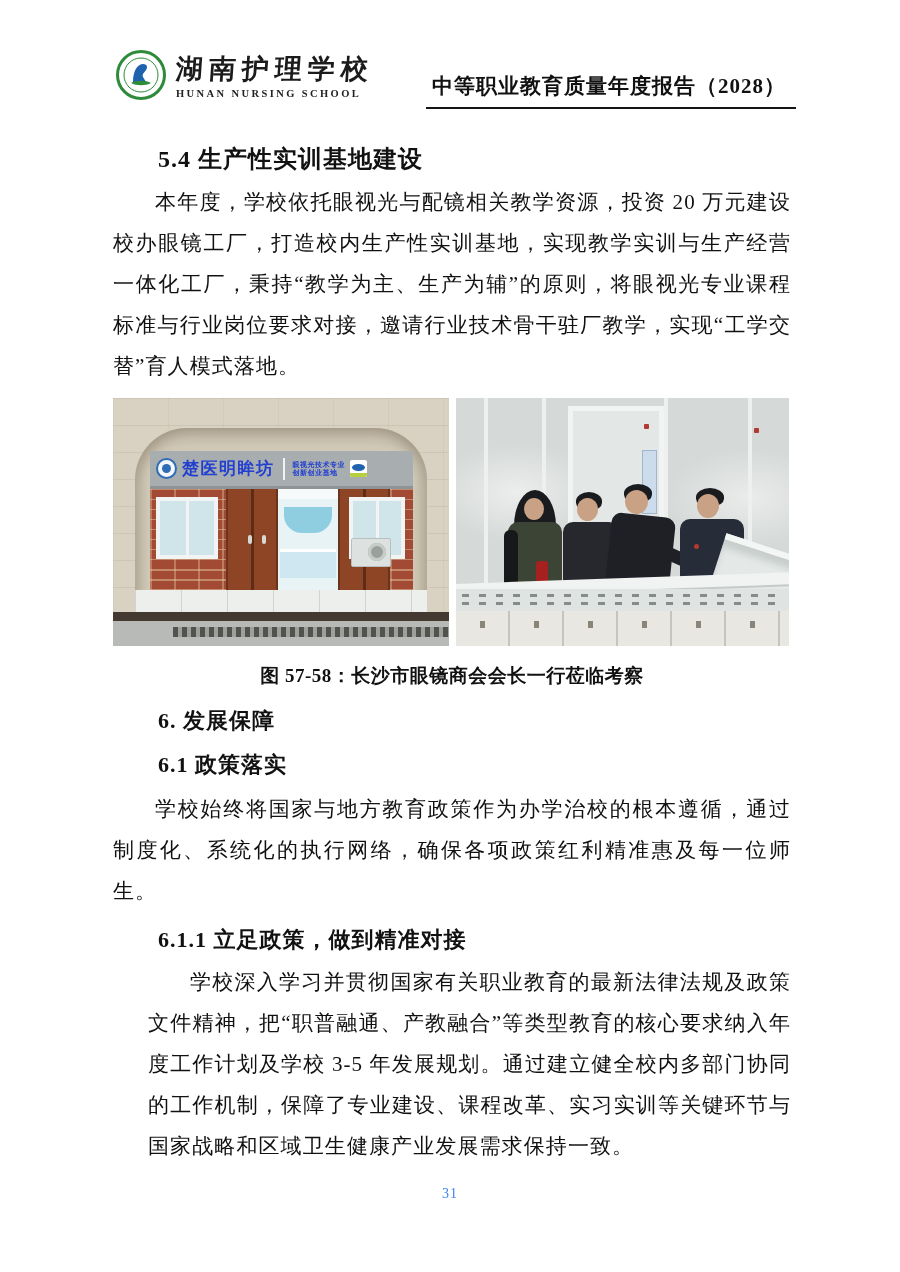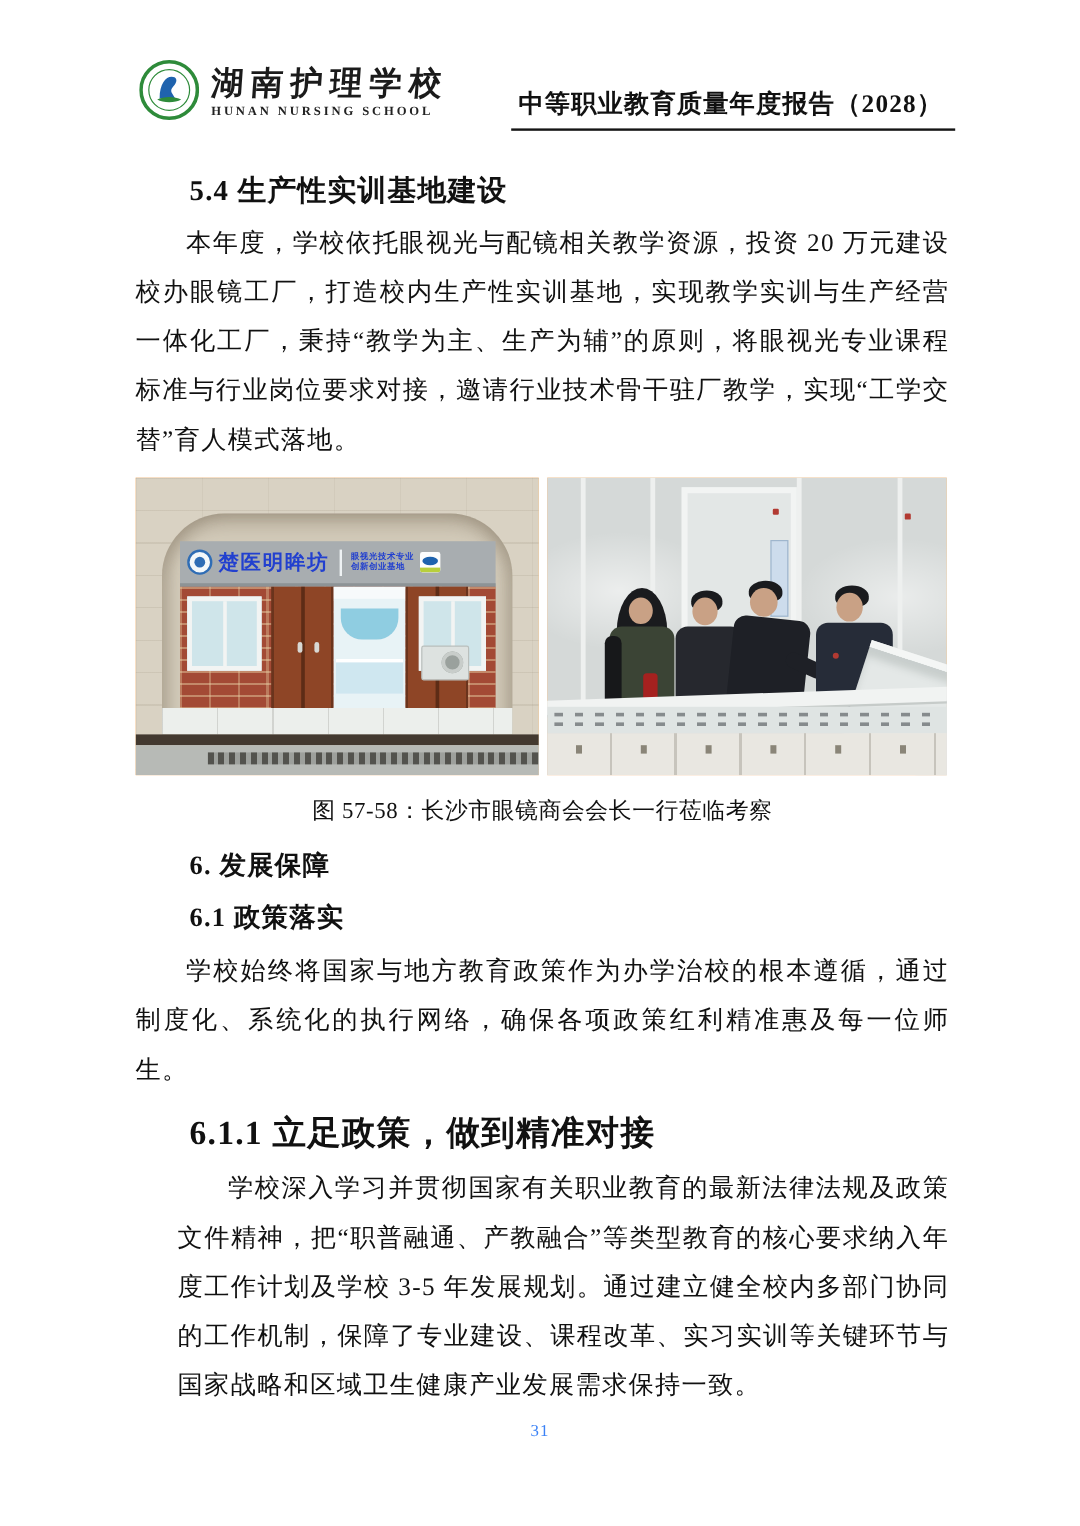--- a/index.html
+++ b/index.html
@@ -22,26 +22,26 @@
   .h-sec{font-weight:700;margin:0 0 0 45px;letter-spacing:1px;}
   .h-54{font-size:24px;padding-top:10px;}
   .body-para{font-size:21px;line-height:41px;margin:0;text-align:justify;
              text-indent:2em;letter-spacing:1.1px;padding-top:7px;}
 
   .figures{display:flex;gap:7px;margin-top:11px;}
   .photo{position:relative;overflow:hidden;background:#fdba74;}
   .photo-left{width:336px;height:248px;}
   .photo-right{width:333px;height:248px;}
 
-  .fig-caption{text-align:center;font-weight:400;font-size:19px;margin:0;padding-top:17px;letter-spacing:0.5px;}
+  .fig-caption{text-align:center;font-weight:700;font-size:19px;margin:0;padding-top:17px;letter-spacing:0.5px;}
 
   .h-6{font-size:22px;padding-top:17px;}
   .h-61{font-size:22px;padding-top:14px;}
   .p-61{padding-top:9px;}
-  .h-611{font-size:28px;padding-top:13px;}
+  .h-611{font-size:22px;padding-top:13px;}
   .p-611{padding-top:7px;margin-left:35px;}
 
   .page-num{position:absolute;left:0;bottom:70px;width:100%;text-align:center;
             font-size:14px;color:#3b82f6;letter-spacing:1px;}
 
   
   .lp-wall{position:absolute;inset:0;background:#d9d2c3;
     background-image:repeating-linear-gradient(180deg,rgba(120,108,84,.12) 0 1px,transparent 1px 27px),
                      repeating-linear-gradient(90deg,rgba(120,108,84,.07) 0 1px,transparent 1px 55px);}
   .lp-arch{position:absolute;left:22px;right:22px;top:30px;bottom:34px;background:#d3cbba;

